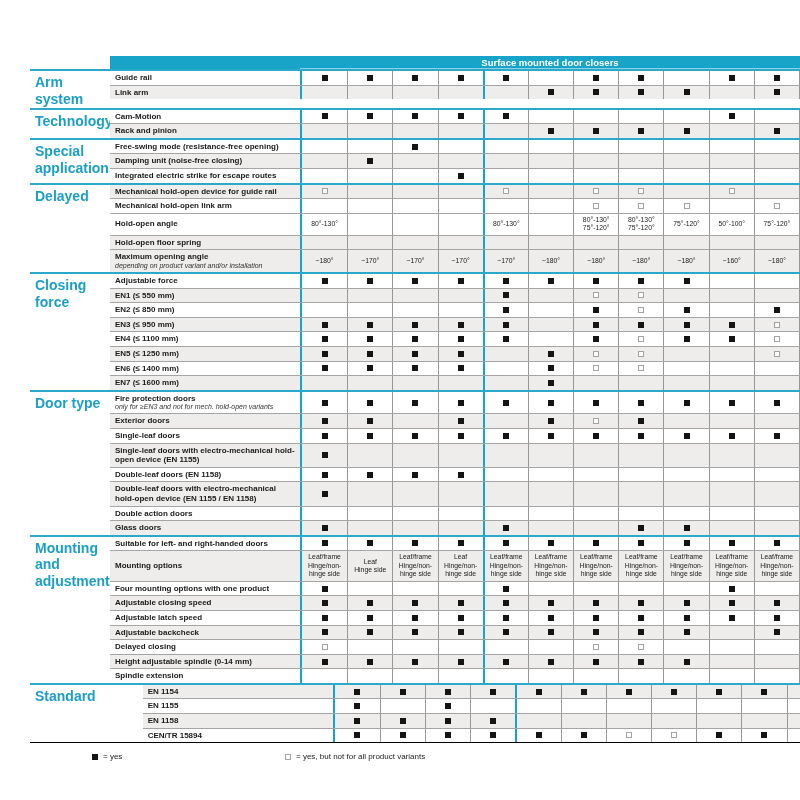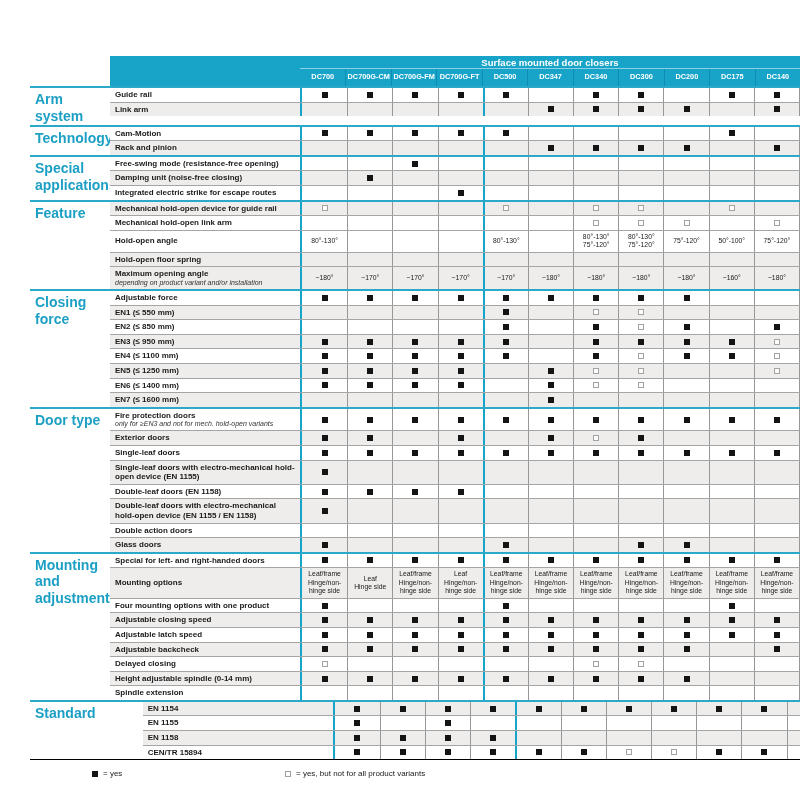--- a/index.html
+++ b/index.html
@@ -53,36 +53,20 @@
 </head>
 <body>
 
 <div class="page">
   <div class="tablewrap">
 
     <div class="thead">
       <div class="thead-left"></div>
       <div class="thead-teal">
         <div class="group-title">Surface mounted door closers</div>
-        <div class="col-row">
-          <div class="col-spacer"></div>
-          <div class="col-heads">
-              <div class="col-h">DC700</div>
-              <div class="col-h">DC700G-CM</div>
-              <div class="col-h">DC700G-FM</div>
-              <div class="col-h">DC700G-FT</div>
-              <div class="col-h">DC500</div>
-              <div class="col-h">DC347</div>
-              <div class="col-h">DC340</div>
-              <div class="col-h">DC300</div>
-              <div class="col-h">DC200</div>
-              <div class="col-h">DC175</div>
-              <div class="col-h">DC140</div>
-            </div>
-        </div>
       </div>
     </div>
 
     <div>
         <div class="section">
           <div class="cat">Arm system</div>
           <div class="rows">
             <div class="row">
               <div class="label">
                 <div class="lbl">Guide rail</div>
@@ -271,21 +255,21 @@
                 <div class="cell"></div>
                 <div class="cell"></div>
                 <div class="cell"></div>
                 <div class="cell"></div>
                 <div class="cell"></div>
               </div>
             </div>
           </div>
         </div>
         <div class="section">
-          <div class="cat">Feature</div>
+          <div class="cat">Delayed</div>
           <div class="rows">
             <div class="row alt">
               <div class="label">
                 <div class="lbl">Mechanical hold-open device for guide rail</div>
               </div>
               <div class="cells">
                 <div class="cell">
                   <span class="sq-o"></span>
                 </div>
                 <div class="cell"></div>
@@ -908,21 +892,21 @@
                 <div class="cell"></div>
               </div>
             </div>
           </div>
         </div>
         <div class="section">
           <div class="cat">Mounting and adjustment</div>
           <div class="rows">
             <div class="row">
               <div class="label">
-                <div class="lbl">Special for left- and right-handed doors</div>
+                <div class="lbl">Suitable for left- and right-handed doors</div>
               </div>
               <div class="cells">
                 <div class="cell">
                   <span class="sq-f"></span>
                 </div>
                 <div class="cell">
                   <span class="sq-f"></span>
                 </div>
                 <div class="cell">
                   <span class="sq-f"></span>

